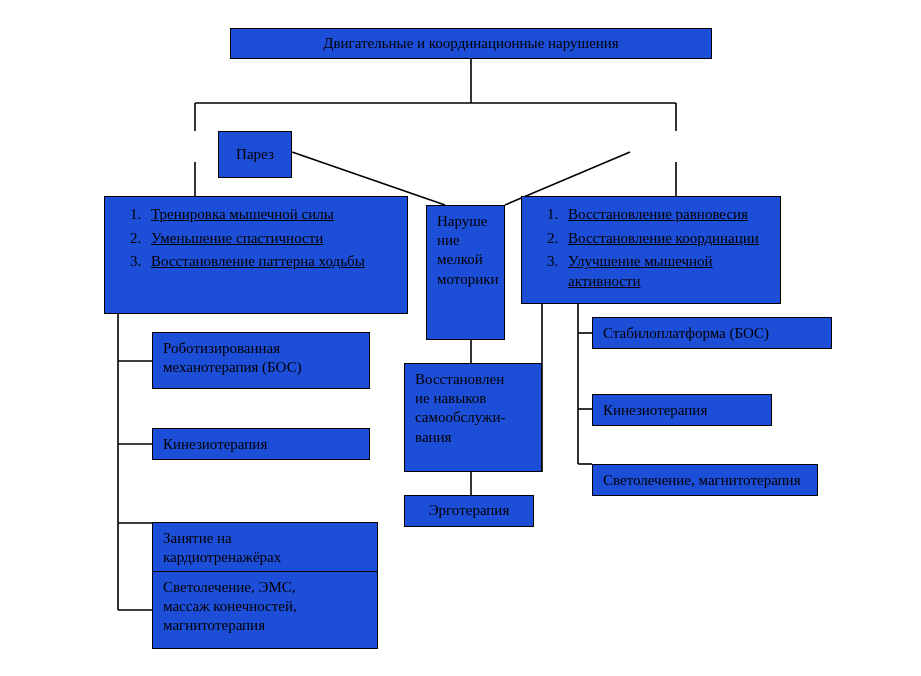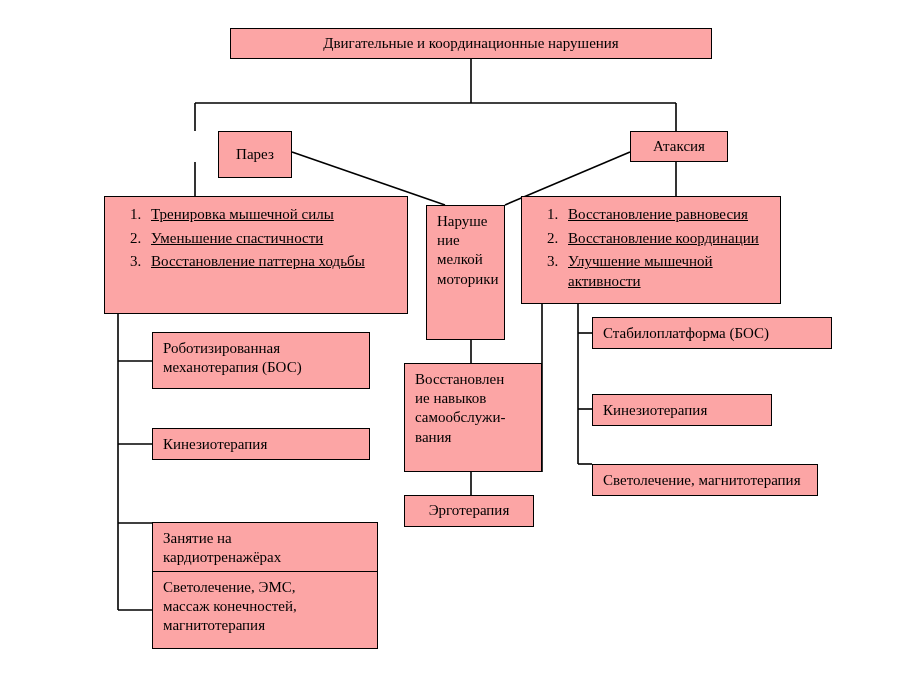--- a/index.html
+++ b/index.html
@@ -13,21 +13,21 @@
     height: 676px;
     background: #ffffff;
     font-family: "Liberation Serif", serif;
     color: #000000;
     overflow: hidden;
   }
   .node {
     position: absolute;
     box-sizing: border-box;
     border: 1.5px solid #000000;
-    background: #fca5a5;
+    background: #1d4ed8;
     font-size: 15px;
     line-height: 1.28;
     z-index: 3;
   }
   .node .txt {
     display: block;
     white-space: pre-line;
   }
   .center {
     display: flex;
@@ -107,23 +107,20 @@
   </svg>
 
   <div class="node center padbox" style="left:230px; top:28px; width:482px; height:31px;">
     <span class="txt">Двигательные и координационные нарушения</span>
   </div>
 
   <div class="node center padbox" style="left:218px; top:131px; width:74px; height:47px;justify-content:center;">
     <span class="txt">Парез</span>
   </div>
 
-  <div class="node center padbox" style="left:630px; top:131px; width:98px; height:31px;">
-    <span class="txt">Атаксия</span>
-  </div>
 
   <div class="node padbox" style="left:426px; top:205px; width:79px; height:135px;">
     <span class="txt">Наруше
 ние
 мелкой
 моторики</span>
   </div>
 
   <div class="node listbox" style="left:104px; top:196px; width:304px; height:118px;">
     <ol class="olist">

